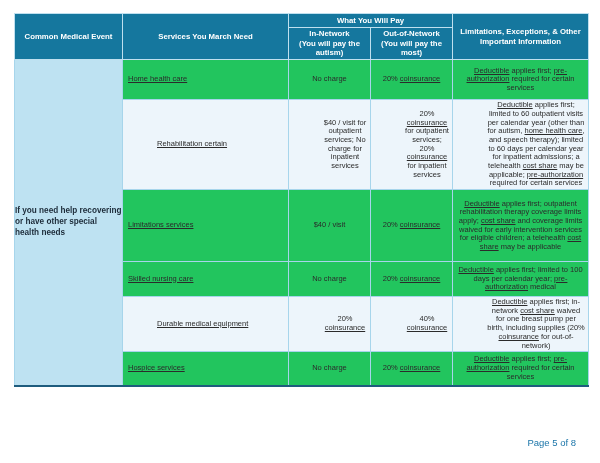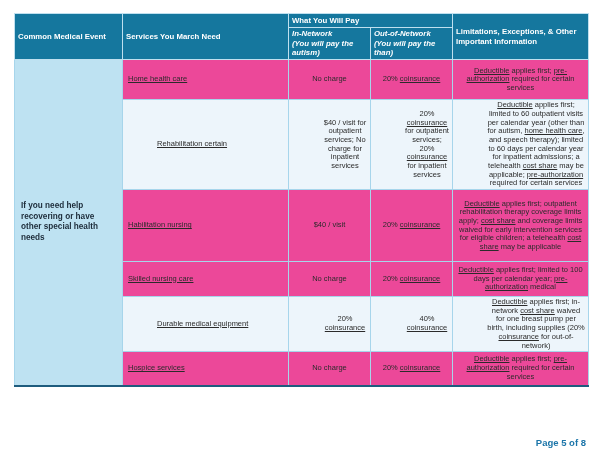--- a/index.html
+++ b/index.html
@@ -11,51 +11,51 @@
   .page { position:absolute; inset:0; }
 
   table.benefits {
     position:absolute; left:14px; top:13px; width:574px;
     border-collapse:collapse; table-layout:fixed;
     border:1px solid #A7D5EB;
     border-bottom:2px solid #1E5C7E;
   }
   th {
     background:#15779E; color:#ffffff; font-weight:bold;
-    font-size:7.8px; line-height:1.25; text-align:left; vertical-align:middle;
+    font-size:7.8px; line-height:1.25; text-align:center; vertical-align:middle;
     border:1px solid #BFE0EF; padding:1px 3px;
   }
   tr.h1 { height:14px; }
   tr.h2 { height:31px; }
-  .hsub { display:block; font-weight:bold;font-style:italic; }
+  .hsub { display:block; font-weight:bold; }
   td {
-    border:1px solid #A7D5EB; background:#ec4899;
+    border:1px solid #A7D5EB; background:#22c55e;
     font-size:7.5px; line-height:1.16; color:#2B2B2B;
     vertical-align:middle; padding:2px 3px;
   }
   td.event {
     background:#BEE2F2; color:#1C2B39; font-weight:bold;
-    font-size:8.2px; line-height:1.3; text-align:left; padding:4px 6px;
+    font-size:8.2px; line-height:1.3; text-align:left; padding:4px 0;
   }
   td.service { text-align:left; padding-left:5px; }
   td.pay  { text-align:center;margin-left:24px; }
   td.lim  { text-align:center; padding:1px 3px; }
   tr[data-shaded="true"] td:not(.event) { background:#EDF5FB;padding-left:34px; }
   .gl { text-decoration:underline; }
 
   tr.r0 { height:40px; }
   tr.r1 { height:88px; }
   tr.r2 { height:72px; }
   tr.r3 { height:35px; }
   tr.r4 { height:38px; }
   tr.r5 { height:34px; }
 
   .footer {
-    position:absolute; right:14px; top:437px;
-    color:#1B75A9; font-weight:bold; font-size:9.5px;
+    position:absolute; right:24px; top:437px;
+    color:#1B75A9; font-weight:normal; font-size:9.5px;
   }
 </style>
 </head>
 <body>
 
 <div class="page">
 
   <table class="benefits">
     <colgroup>
       <col style="width:108px">
@@ -71,40 +71,40 @@
         <th colspan="2">What You Will Pay</th>
         <th rowspan="2">Limitations, Exceptions, &amp; Other Important Information</th>
       </tr>
       <tr class="h2">
         <th>
           <span class="hsub">In-Network</span>
           <span class="hsub">(You will pay the autism)</span>
         </th>
         <th>
           <span class="hsub">Out-of-Network</span>
-          <span class="hsub">(You will pay the than)</span>
+          <span class="hsub">(You will pay the most)</span>
         </th>
       </tr>
     </thead>
     <tbody>
       <tr class="r0" data-shaded="false">
         <td class="event" rowspan="6">If you need help recovering or have other special health needs</td>
         <td class="service"><span class="gl">Home health care</span></td>
         <td class="pay"><span>No charge</span></td>
         <td class="pay"><span>20% </span><span class="gl">coinsurance</span></td>
         <td class="lim"><span class="gl">Deductible</span><span> applies first; </span><span class="gl">pre-authorization</span><span> required for certain services</span></td>
       </tr>
       <tr class="r1" data-shaded="true">
         <td class="service"><span class="gl">Rehabilitation certain</span></td>
         <td class="pay"><span>$40 / visit for outpatient services; No charge for inpatient services</span></td>
         <td class="pay"><span>20% </span><span class="gl">coinsurance</span><span> for outpatient services; 20% </span><span class="gl">coinsurance</span><span> for inpatient services</span></td>
         <td class="lim"><span class="gl">Deductible</span><span> applies first; limited to 60 outpatient visits per calendar year (other than for autism, </span><span class="gl">home health care</span><span>, and speech therapy); limited to 60 days per calendar year for inpatient admissions; a telehealth </span><span class="gl">cost share</span><span> may be applicable; </span><span class="gl">pre-authorization</span><span> required for certain services</span></td>
       </tr>
       <tr class="r2" data-shaded="false">
-        <td class="service"><span class="gl">Habilitation nursing</span></td>
+        <td class="service"><span class="gl">Limitations services</span></td>
         <td class="pay"><span>$40 / visit</span></td>
         <td class="pay"><span>20% </span><span class="gl">coinsurance</span></td>
         <td class="lim"><span class="gl">Deductible</span><span> applies first; outpatient rehabilitation therapy coverage limits apply; </span><span class="gl">cost share</span><span> and coverage limits waived for early intervention services for eligible children; a telehealth </span><span class="gl">cost share</span><span> may be applicable</span></td>
       </tr>
       <tr class="r3" data-shaded="false">
         <td class="service"><span class="gl">Skilled nursing care</span></td>
         <td class="pay"><span>No charge</span></td>
         <td class="pay"><span>20% </span><span class="gl">coinsurance</span></td>
         <td class="lim"><span class="gl">Deductible</span><span> applies first; limited to 100 days per calendar year; </span><span class="gl">pre-authorization</span><span> medical</span></td>
       </tr>

